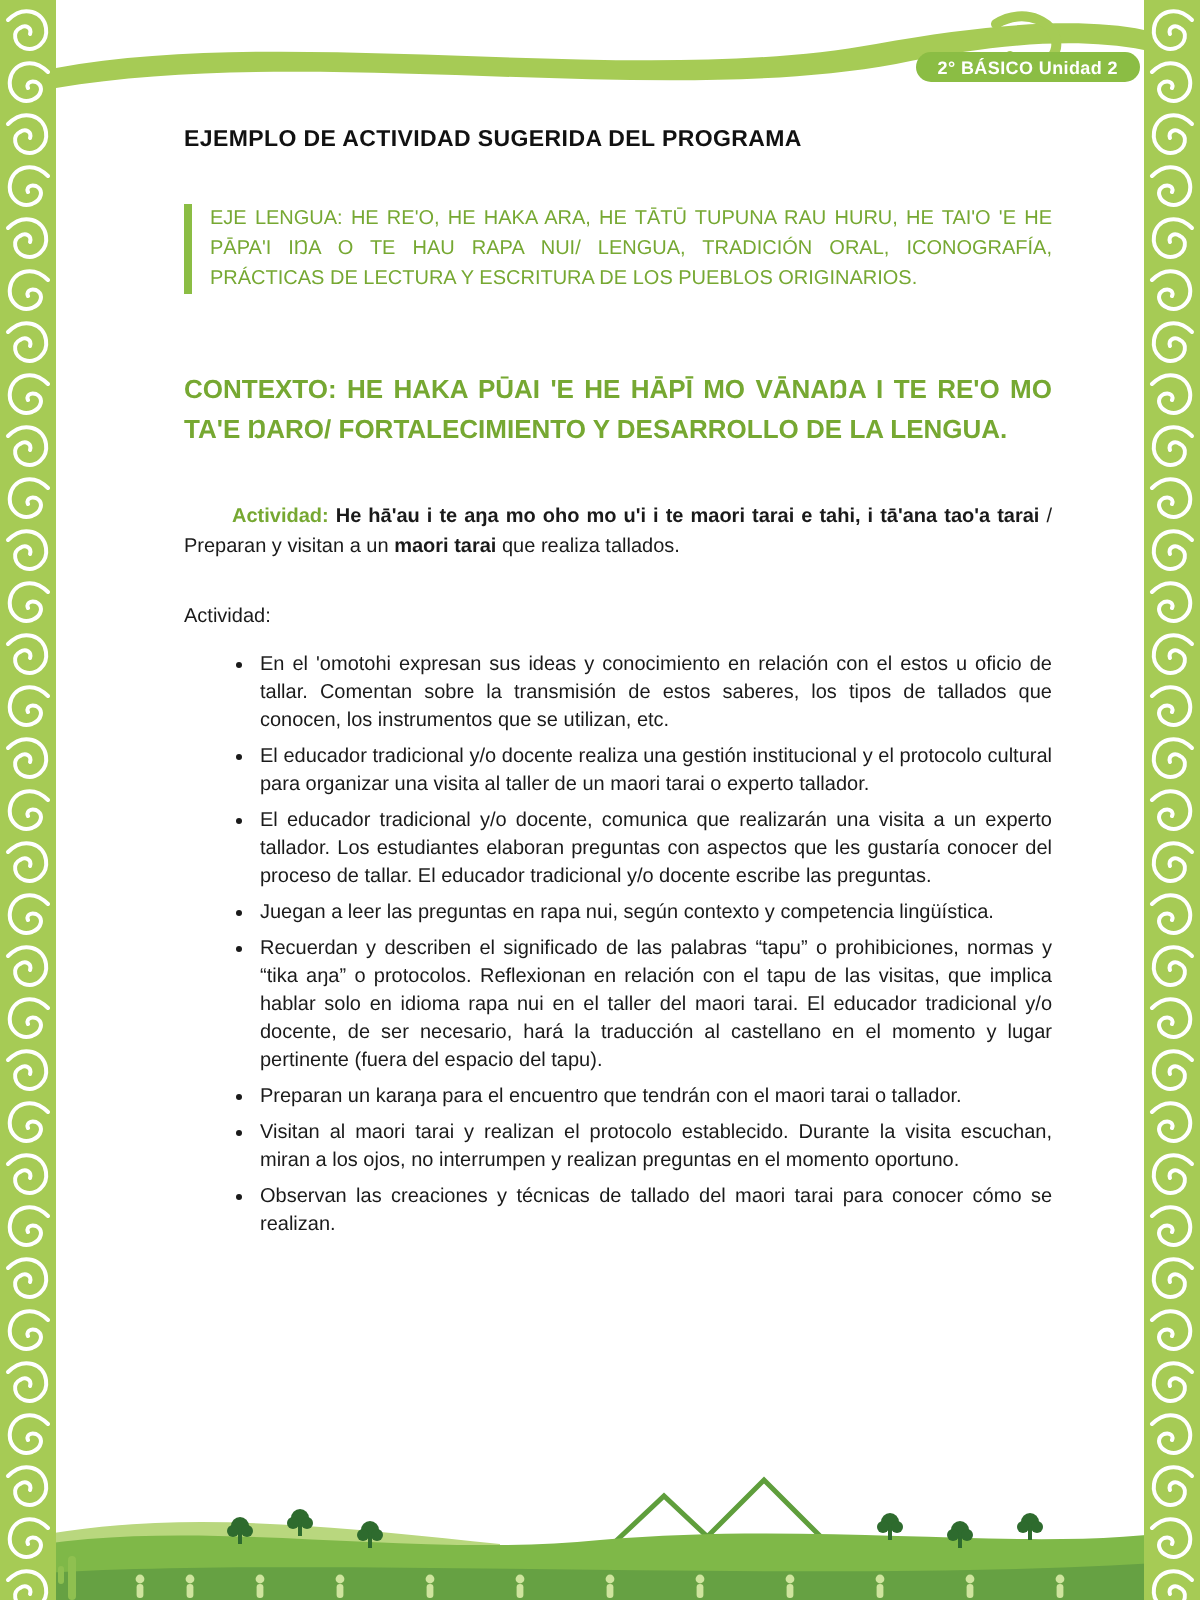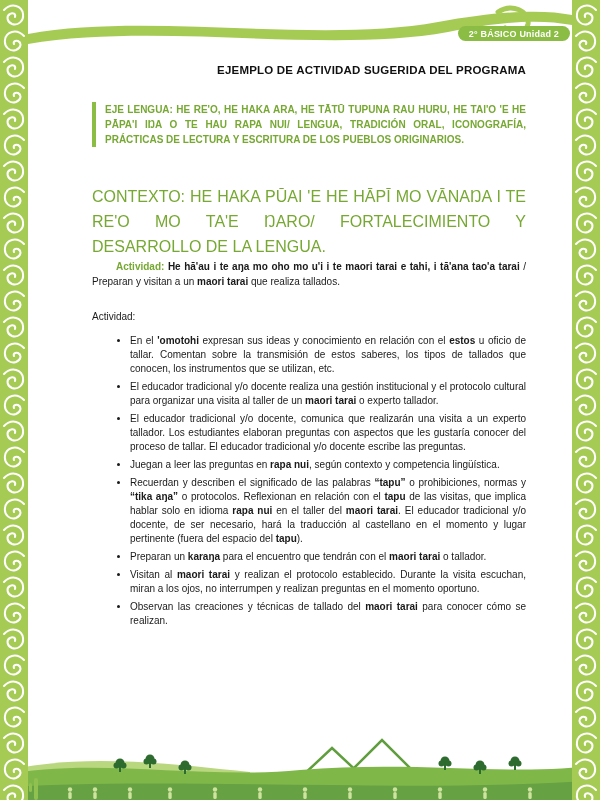--- a/index.html
+++ b/index.html
@@ -17,40 +17,40 @@
   .badge {
     position:absolute; top:26px; right:30px; z-index:3;
     background:#8bbd44; color:#ffffff;
     font-size:9px; font-weight:bold;
     padding:2.5px 11px; border-radius:9px;
     letter-spacing:.2px; white-space:nowrap;
   }
   .content { position:absolute; left:92px; right:74px; top:64px; z-index:3; }
   .title {
     font-size:11.5px; font-weight:bold; color:#111;
-    text-align:right; margin-bottom:26px; letter-spacing:.2px;
+    text-align:left; margin-bottom:26px; letter-spacing:.2px;
   }
   .eje-block { border-left:4px solid #8bbd44; padding-left:9px; margin-bottom:38px; }
   .eje-block p {
-    color:#76a832; font-weight:bold; font-size:10px;
+    color:#76a832; font-weight:normal; font-size:10px;
     line-height:1.5; text-align:justify;
   }
   .contexto {
-    color:#76a832; font-weight:normal; font-size:16px;
-    line-height:1.55; text-align:justify;
+    color:#76a832; font-weight:bold; font-size:13px;
+    line-height:1.55; margin-bottom:26px; text-align:justify;
   }
   .actividad { font-size:10px; line-height:1.5; margin-bottom:22px; text-align:justify; color:#1a1a1a; }
   .actividad .label { color:#76a832; font-weight:bold;margin-left:24px; }
   .ejemplos-label { font-size:10px; margin-bottom:12px; color:#1a1a1a; }
   .bullets { list-style:disc; padding-left:38px; }
   .bullets li {
     font-size:10px; line-height:1.4; text-align:justify;
     margin-bottom:4px; color:#1a1a1a;
   }
-  .bullets li b { font-weight:bold;margin-top:46px; }
+  .bullets li b { font-weight:normal;margin-top:46px; }
   .landscape { position:absolute; bottom:0; left:0; width:600px; height:72px; z-index:1; }
 </style>
 </head>
 <body>
 
 <div style="width:600px;height:800px;">
 
   <svg class="border-strip left" viewBox="0 0 28 800" preserveAspectRatio="none" xmlns="http://www.w3.org/2000/svg">
     <defs>
       <pattern id="koruL" width="28" height="52" patternUnits="userSpaceOnUse">

